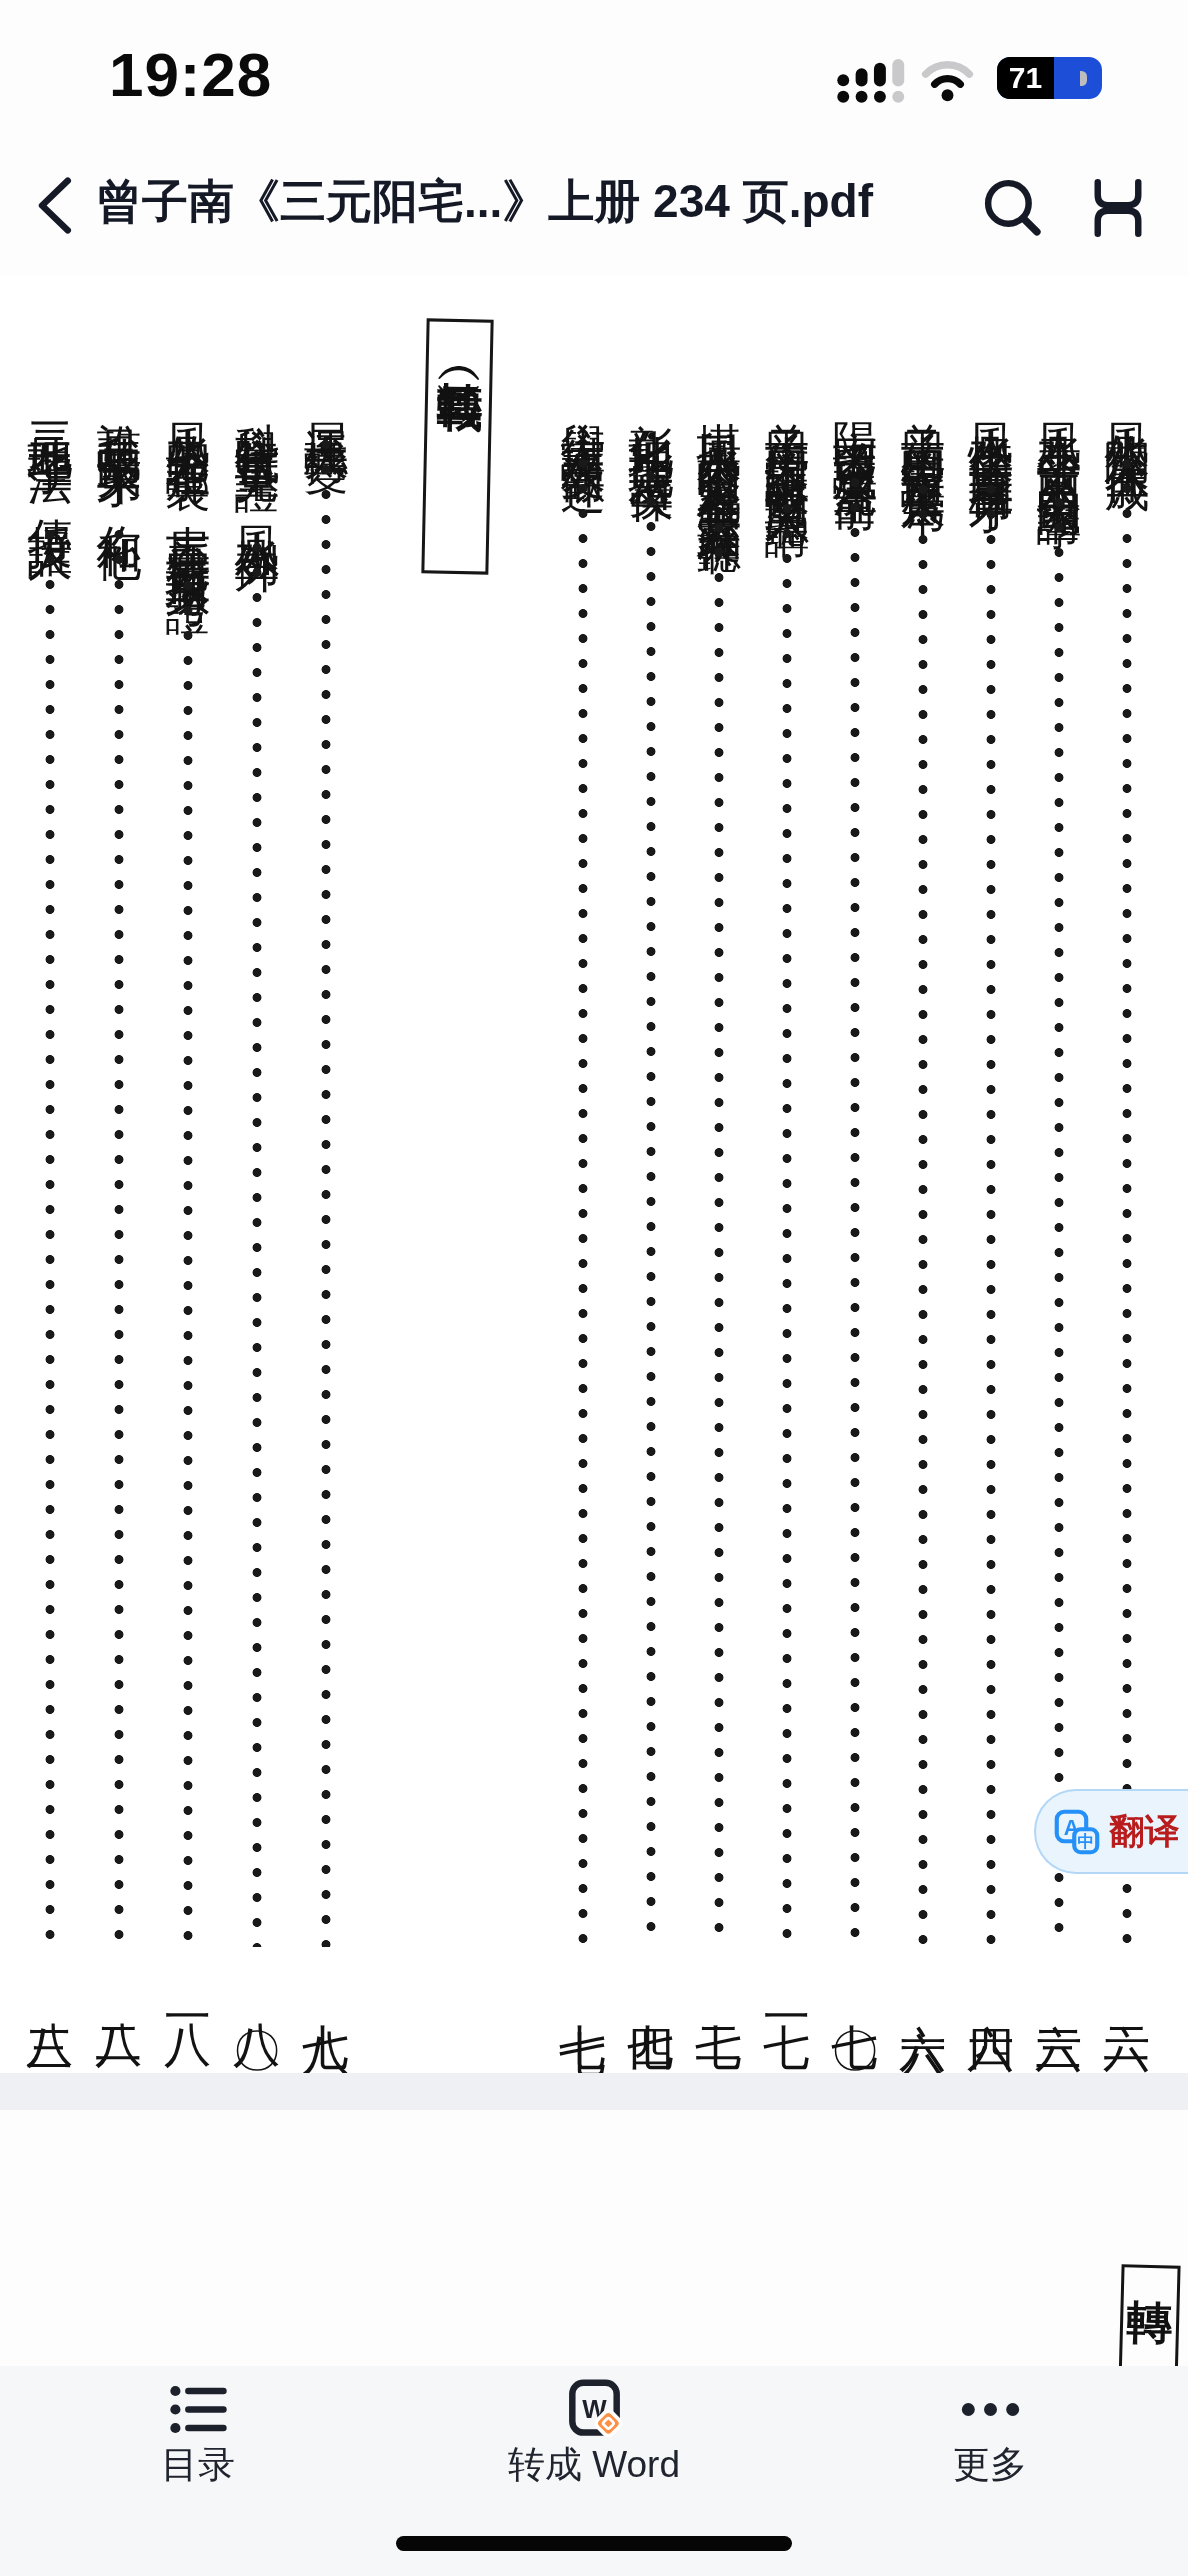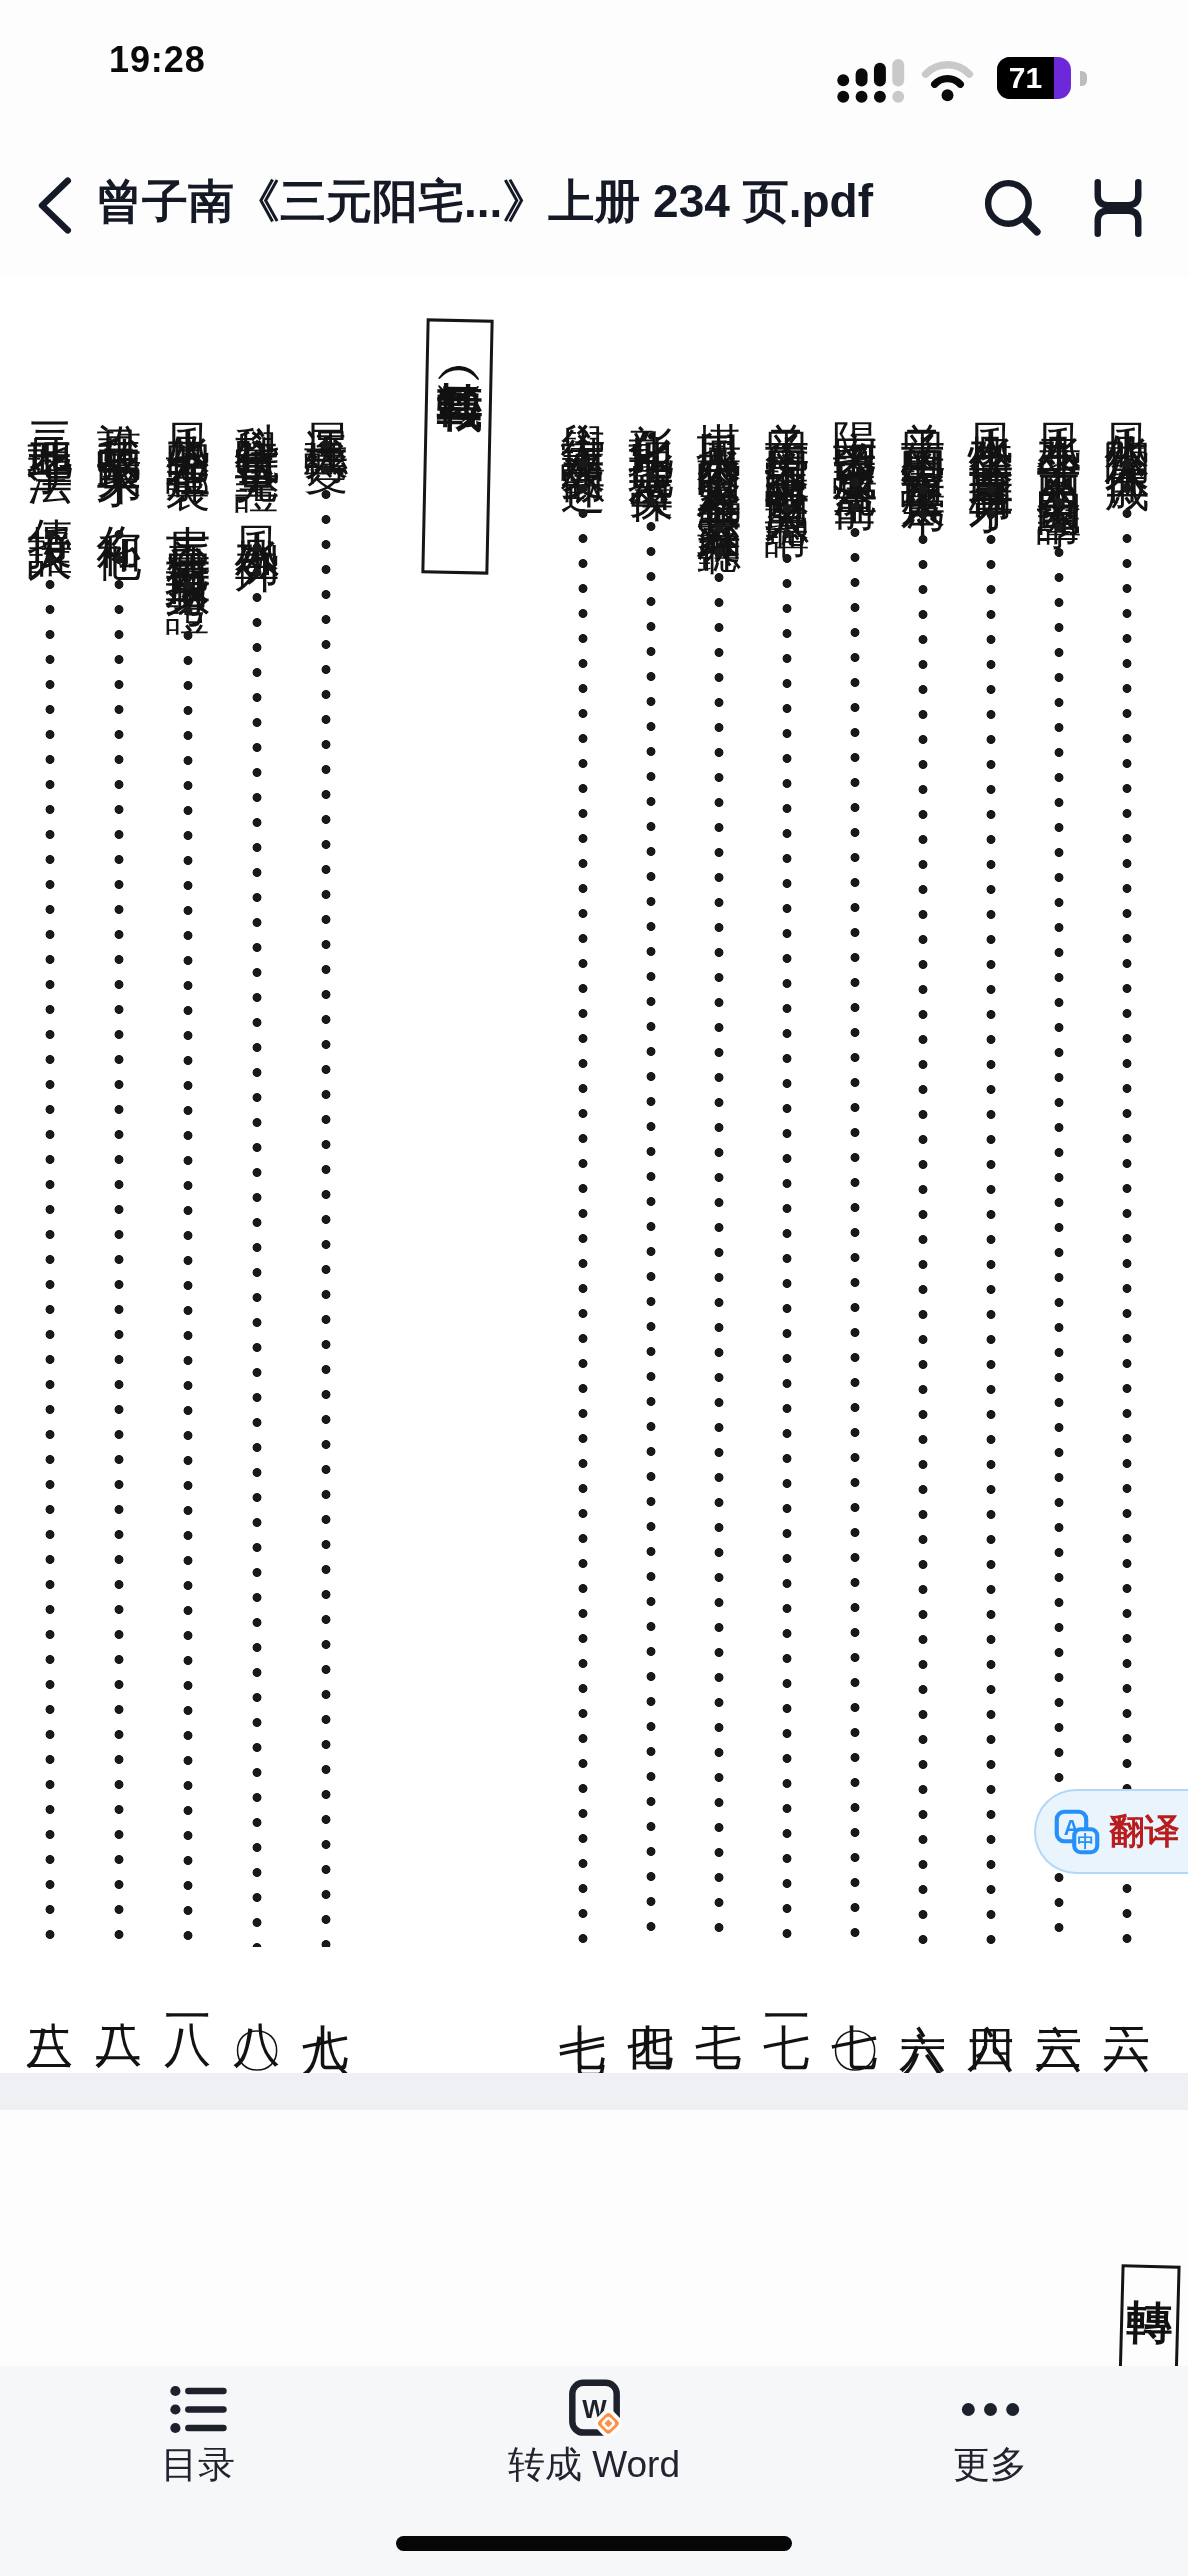--- a/index.html
+++ b/index.html
@@ -1,23 +1,23 @@
 <!DOCTYPE html>
 <html style="font-size:14.7px"><head>
 <meta charset="utf-8">
 <style>
   html,body{margin:0;padding:0;background:#ffffff;}
   .app{position:relative;width:1188px;height:2576px;background:#fdfdfe;overflow:hidden;
        font-family:"Liberation Sans",sans-serif;}
 
   
-  .time{position:absolute;left:109px;top:39px;font-size:36px;font-weight:700;color:#0a0a0a;letter-spacing:0.9px;}
+  .time{position:absolute;left:109px;top:39px;font-size:62px;font-weight:700;color:#0a0a0a;letter-spacing:0.9px;}
   .sb-icons svg{position:absolute;display:block;}
-  .battery{position:absolute;left:997px;top:57px;width:74px;height:42px;border-radius:13px;
-           background:#6d28d9;overflow:hidden;}
+  .battery{position:absolute;left:997px;top:57px;width:105px;height:42px;border-radius:13px;
+           background:#1d4ed8;overflow:hidden;}
   .battery-fill{position:absolute;left:0;top:0;bottom:0;width:58px;background:#000;}
   .battery-num{position:absolute;left:0;top:0;width:58px;height:42px;display:flex;align-items:center;
                justify-content:center;color:#fff;font-size:30px;font-weight:700;}
   .battery-cap{position:absolute;left:1080px;top:71px;width:7.4px;height:14.7px;background:#bdbdc0;
                border-radius:0 5.5px 5.5px 0;}
 
   
   .header{position:absolute;left:0;top:129px;width:1188px;height:147px;background:#fdfdfe;
           border-bottom:0.9px solid #efeff2;}
   .back-btn{position:absolute;left:31px;top:46px;width:46px;height:61px;}

